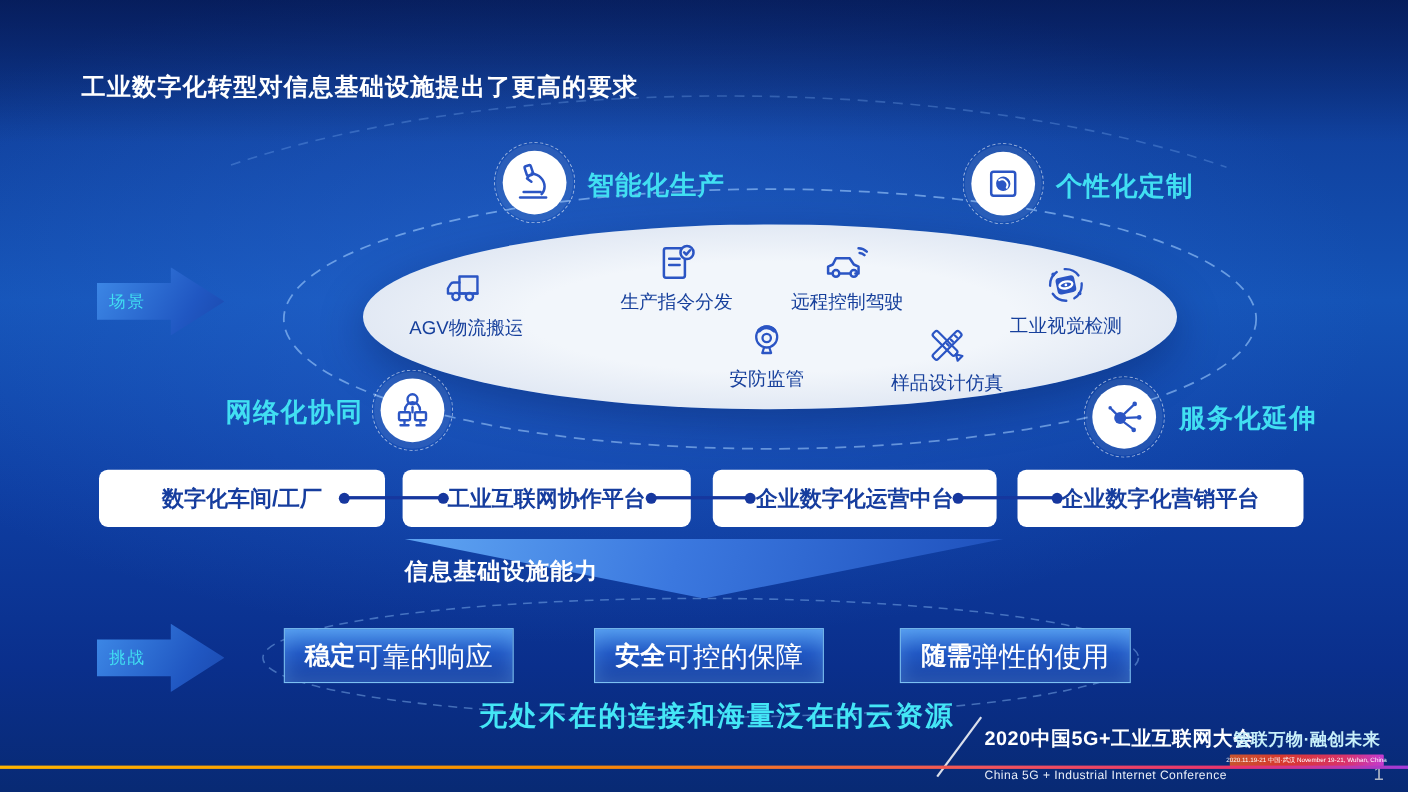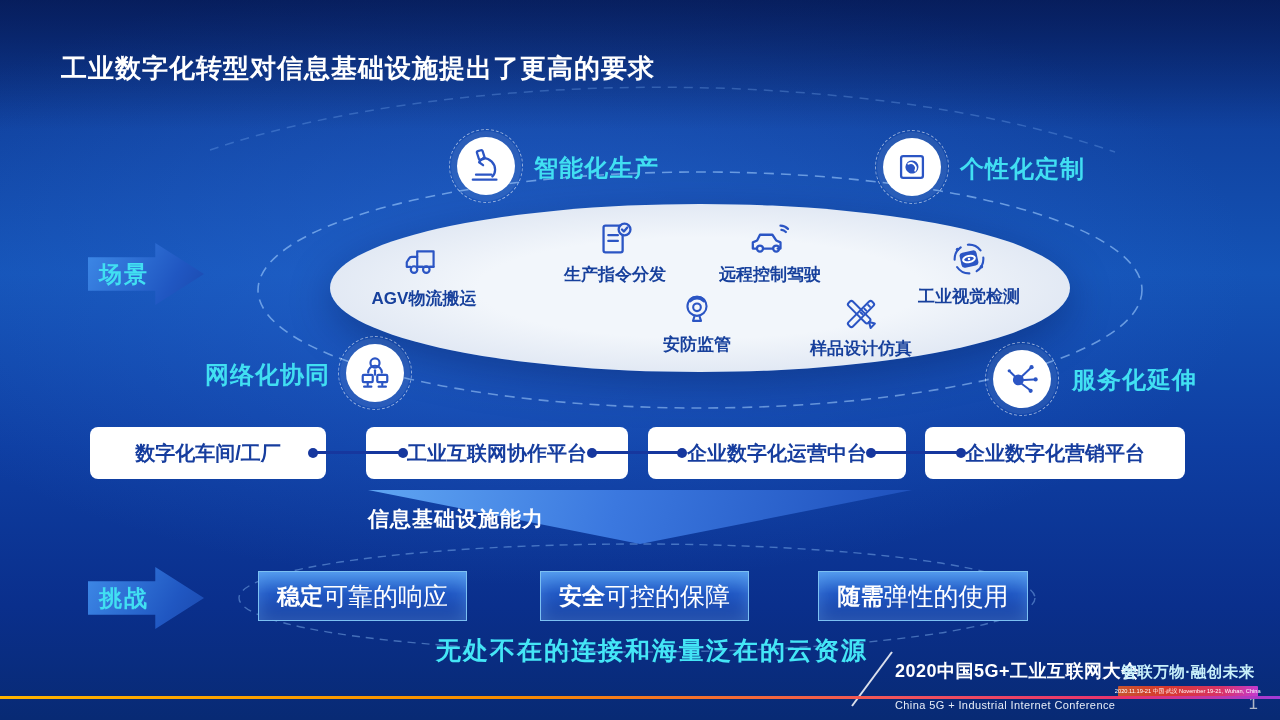--- a/index.html
+++ b/index.html
@@ -6,34 +6,34 @@
   .slide{
     position:relative;width:1280px;height:720px;overflow:hidden;
     font-family:"Liberation Sans","DejaVu Sans",sans-serif;
     background:
       radial-gradient(90% 70% at 42% 38%, rgba(45,110,220,0.50), rgba(45,110,220,0) 62%),
       linear-gradient(180deg,#0a2c7e 0%,#10419e 16%,#1453b6 38%,#0e3ea2 62%,#0a2f8c 84%,#082a74 100%);
   }
   .topshade{position:absolute;left:0;top:0;right:0;height:130px;
     background:linear-gradient(180deg,rgba(4,18,66,.55),rgba(4,18,66,0));}
   .decor{position:absolute;left:0;top:0;width:1280px;height:720px;pointer-events:none;}
-  .title{position:absolute;left:60px;top:50px;margin:1px;color:#fff;font-size:26px;font-weight:bold;letter-spacing:1px;}
+  .title{position:absolute;left:60px;top:50px;margin:14px;color:#fff;font-size:22px;font-weight:bold;letter-spacing:1px;}
   
   .side-arrow{position:absolute;left:88px;width:116px;height:62px;
     background:linear-gradient(120deg,#3e8ae8,#2057c2 70%,#1b49ae);
     clip-path:polygon(0% 23%,58% 23%,58% 0%,100% 50%,58% 100%,58% 77%,0% 77%);
     display:flex;align-items:center;}
-  .side-arrow span{color:#41dff2;font-size:23px;font-weight:bold;padding-left:11px;letter-spacing:2px;}
+  .side-arrow span{color:#41dff2;font-size:15px;font-weight:normal;padding-left:11px;letter-spacing:2px;}
   
   .panel-ellipse{position:absolute;left:330px;top:204px;width:740px;height:168px;border-radius:50%;
     background:radial-gradient(closest-side,#f2f6fb 60%,#e2e9f4);
     box-shadow:0 12px 40px rgba(0,15,70,.35);}
   
   .scn{position:absolute;display:flex;flex-direction:column;align-items:center;gap:2px;transform:translateX(-50%);}
-  .scn .lab{white-space:nowrap;color:#17409c;font-size:17px;font-weight:bold;}
+  .scn .lab{white-space:nowrap;color:#17409c;font-size:17px;font-weight:normal;}
   .scn svg{display:block;}
   
   .q-circle{position:absolute;width:58px;height:58px;border-radius:50%;background:#fff;
     display:flex;align-items:center;justify-content:center;box-shadow:0 0 0 6px rgba(255,255,255,.08);}
   .q-circle::before{content:"";position:absolute;inset:-8px;border:1.6px dashed rgba(255,255,255,.55);border-radius:50%;}
   .q-label{position:absolute;color:#41dff2;font-size:24px;font-weight:bold;white-space:nowrap;letter-spacing:1px;}
   
   .pbox{position:absolute;top:427px;height:52px;background:#fff;border-radius:8px;z-index:2;
     display:flex;align-items:center;justify-content:center;color:#163d9e;font-size:20px;font-weight:bold;white-space:nowrap;}
   .pconn{position:absolute;top:451px;width:96px;height:3px;background:#16379e;z-index:3;}
@@ -198,21 +198,21 @@
       <circle cx="18" cy="23" r="6" fill="#2b55c4" stroke="none"></circle>
       <path d="M22 19 L31 10.5 M24 23 L35 22.5 M22 27.5 L30 33.5 M14 19 L9.5 14.5"></path>
       <circle cx="32.5" cy="9" r="2.3" fill="#2b55c4" stroke="none"></circle>
       <circle cx="37" cy="22.5" r="2.3" fill="#2b55c4" stroke="none"></circle>
       <circle cx="31.5" cy="35" r="2.3" fill="#2b55c4" stroke="none"></circle>
       <circle cx="8" cy="13" r="1.8" fill="#2b55c4" stroke="none"></circle>
     </svg>
   </div>
   <div class="q-label" style="left:1072px;top:364px">服务化延伸</div>
 
-  <div class="pbox" style="left:90px;width:236px">数字化车间/工厂</div>
+  <div class="pbox" style="left:90px;width:260px">数字化车间/工厂</div>
   <div class="pbox" style="left:366px;width:262px">工业互联网协作平台</div>
   <div class="pbox" style="left:648px;width:258px">企业数字化运营中台</div>
   <div class="pbox" style="left:925px;width:260px">企业数字化营销平台</div>
   <div class="pconn" style="left:310px"></div>
   <div class="pconn" style="left:589px"></div>
   <div class="pconn" style="left:868px"></div>
 
   <div class="funnel"></div>
   <div class="funnel-label">信息基础设施能力</div>
 

